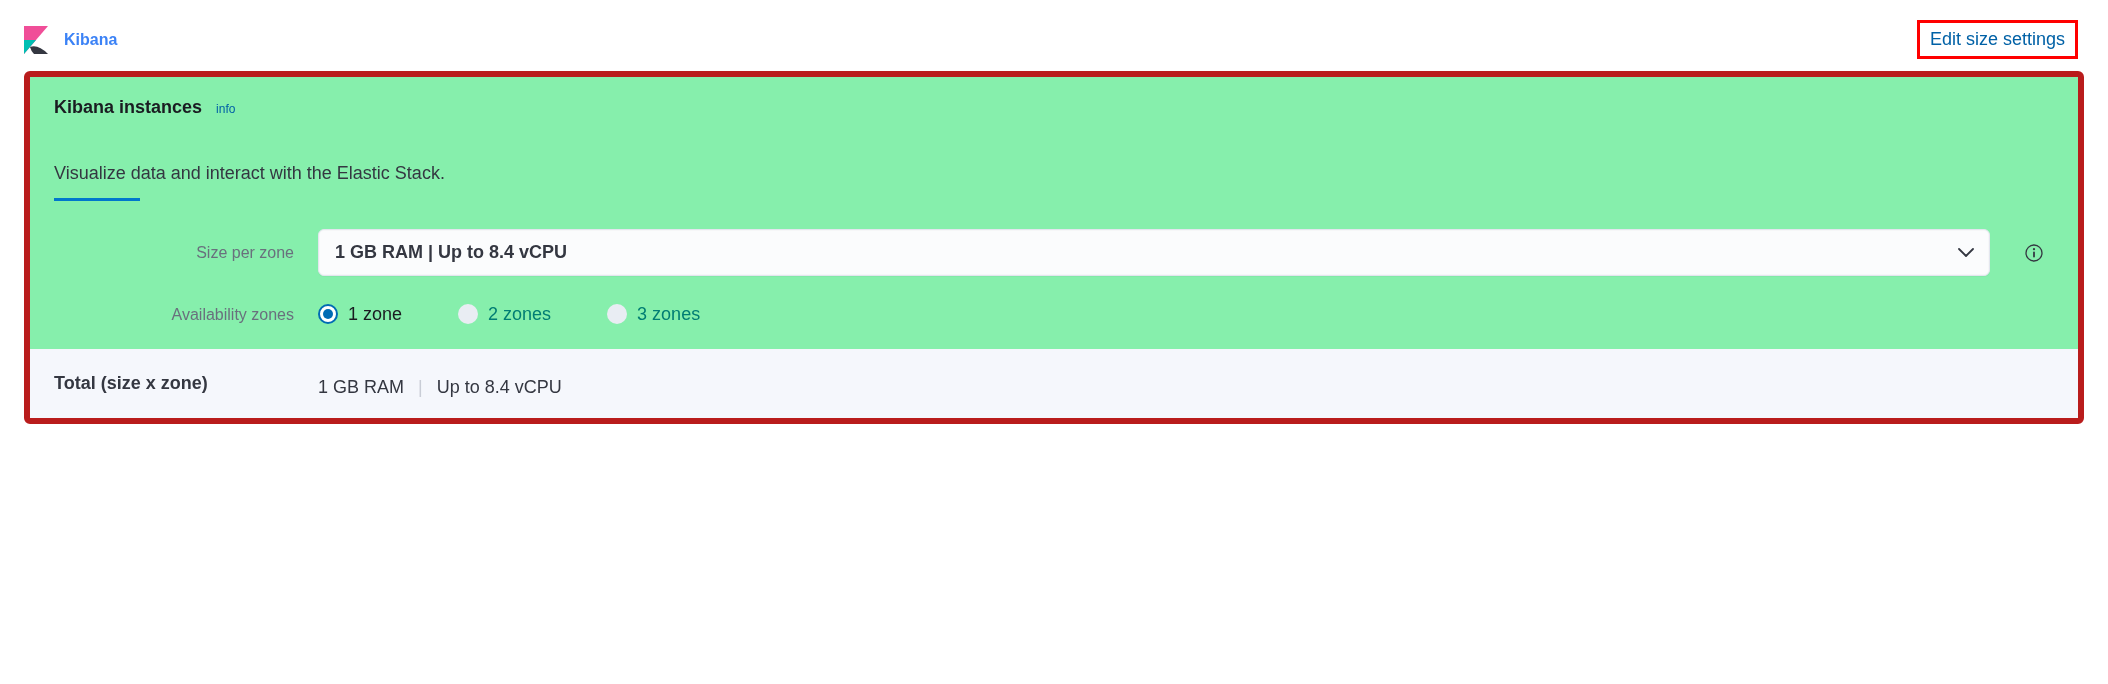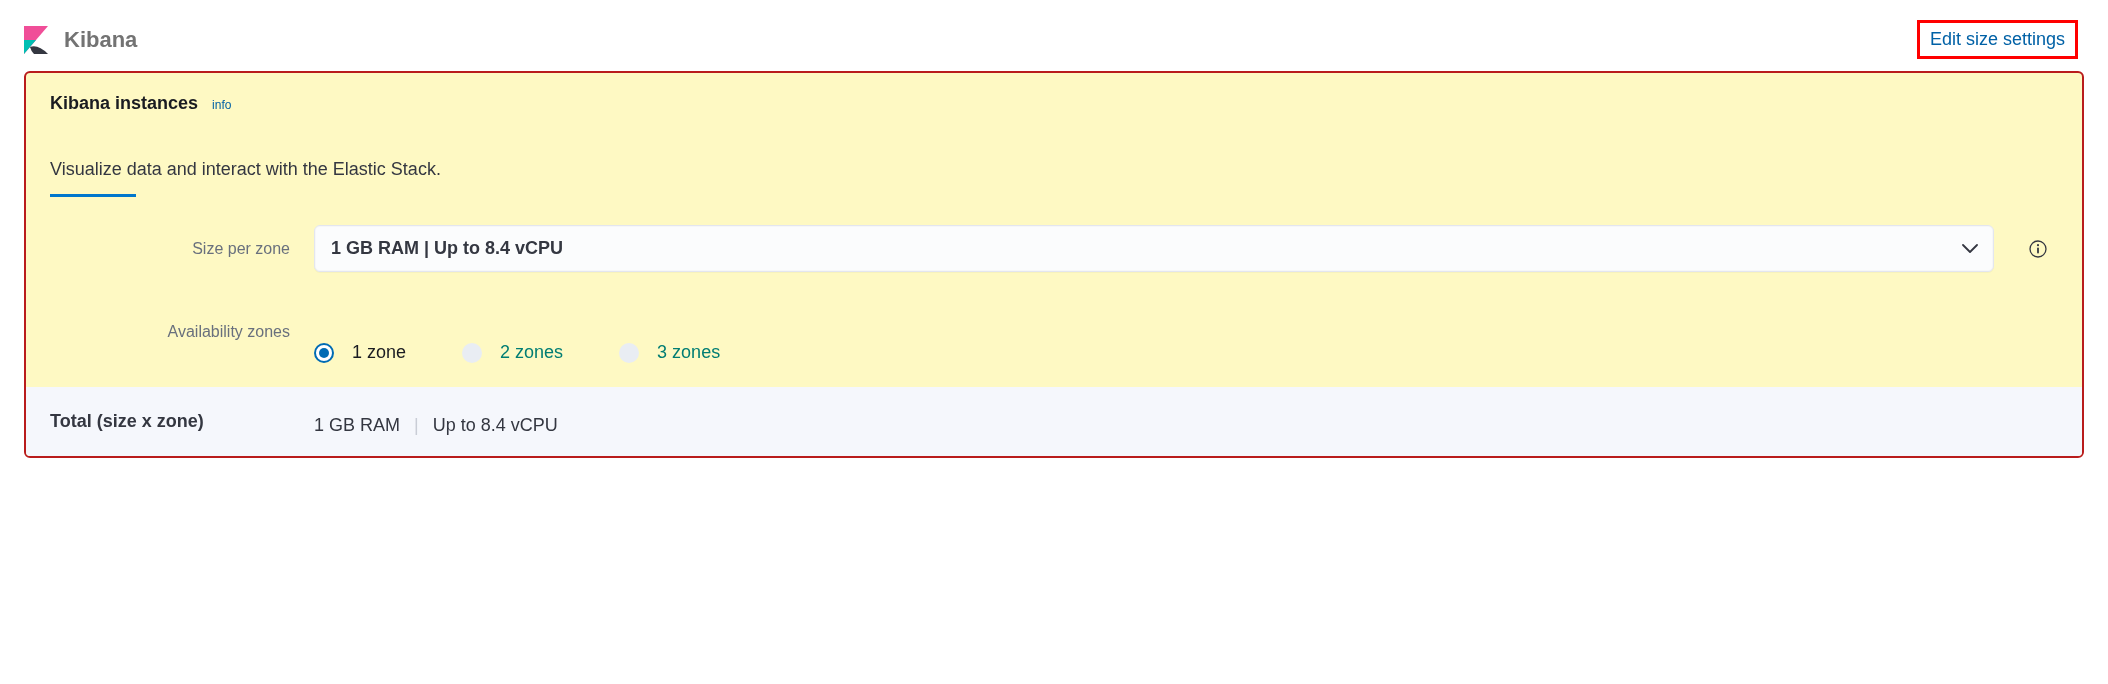--- a/index.html
+++ b/index.html
@@ -27,39 +27,39 @@
       display: flex;
       align-items: center;
       gap: 16px;
     }
     .kibana-logo {
       width: 24px;
       height: 28px;
       position: relative;
     }
     .page-title {
-      font-size: 22px;
+      font-size: 16px;
       font-weight: 700;
-      color: #737373;
+      color: #3b82f6;
     }
     .edit-link-box {
       border: 3px solid #ff0000;
       padding: 6px 10px;
     }
     .edit-link {
       color: #0061a6;
       font-size: 18px;
       font-weight: 400;
       text-decoration: none;
     }
     .card {
-      border: 2px solid #b91c1c;
+      border: 6px solid #b91c1c;
       border-radius: 6px;
       overflow: hidden;
-      background: #fef9c3;
+      background: #86efac;
     }
     .card-header {
       padding: 20px 24px 0 24px;
     }
     .card-title-row {
       display: flex;
       align-items: baseline;
       gap: 14px;
       margin-bottom: 10px;
     }
@@ -132,24 +132,22 @@
       align-items: center;
       justify-content: center;
     }
     .radio-group {
       display: flex;
       gap: 56px;
       align-items: center;
     }
     .radio-option {
       display: flex;
-      align-items: center;
-      gap: 18px;
+      gap: 10px;
       cursor: pointer;
-      margin-top: 42px;
     }
     .radio-circle {
       width: 20px;
       height: 20px;
       border-radius: 50%;
       background: #e9edf3;
       display: flex;
       align-items: center;
       justify-content: center;
       flex-shrink: 0;

